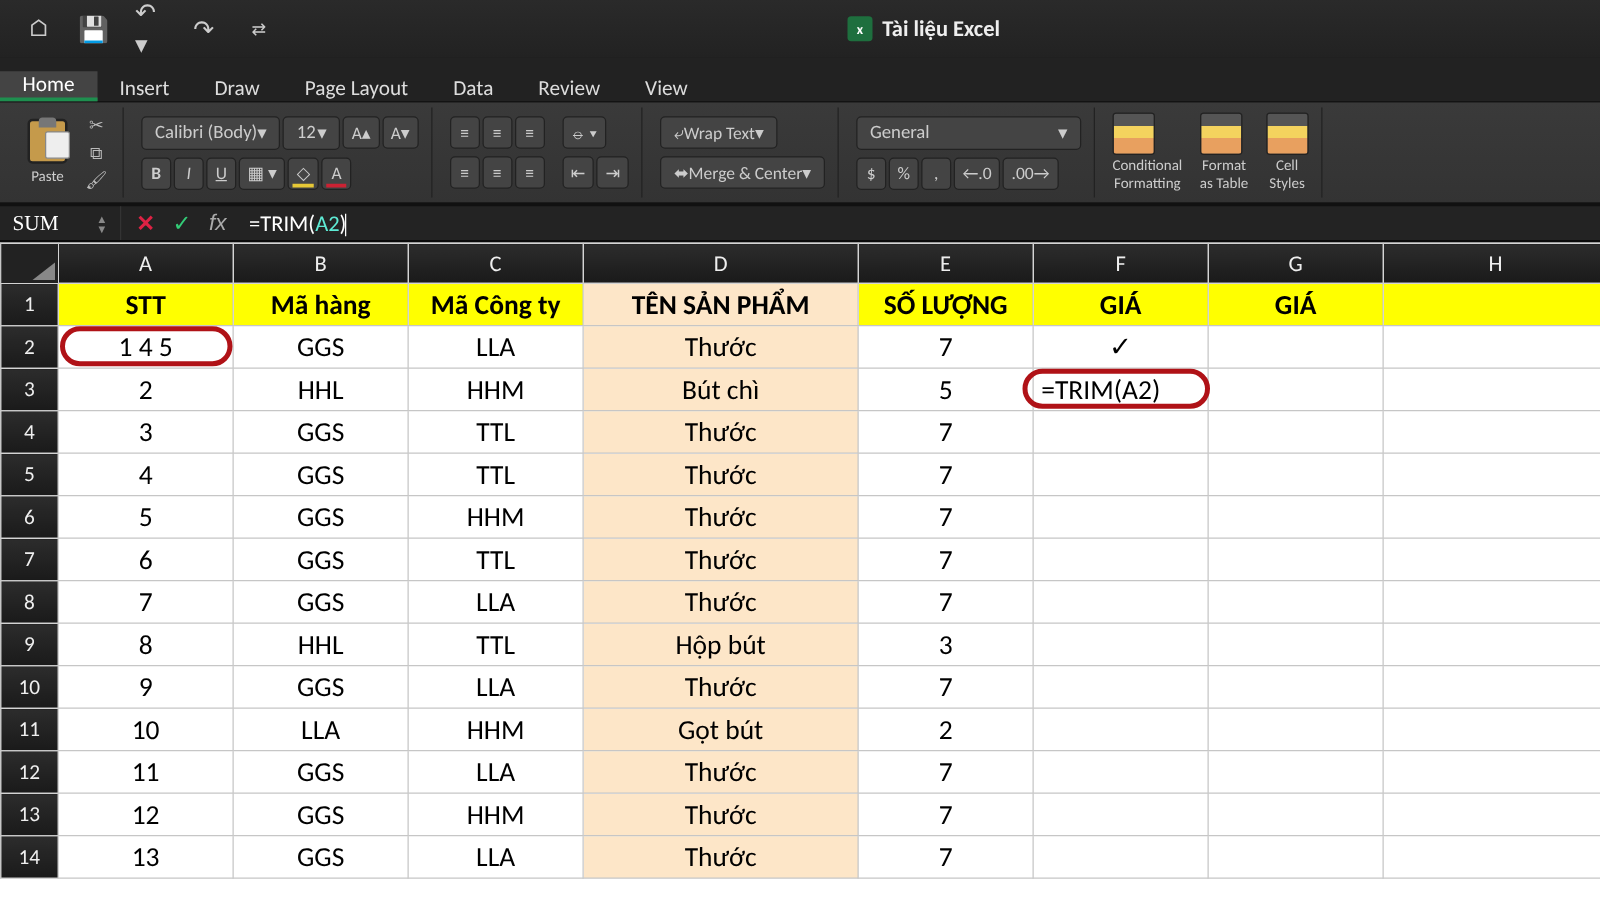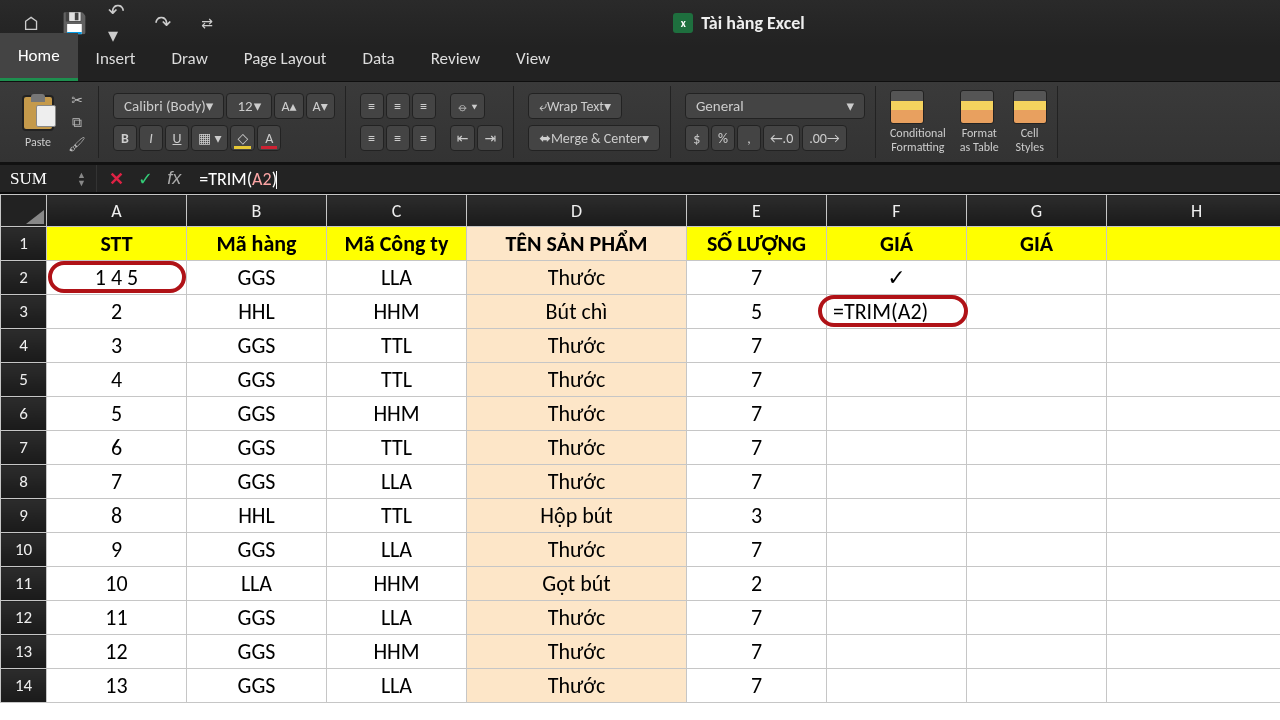--- a/index.html
+++ b/index.html
@@ -3,21 +3,21 @@
 <meta charset="utf-8">
 <style>
   * { box-sizing: border-box; margin: 0; padding: 0; }
   body { font-family: Calibri, Arial, sans-serif; width:1280px; height:720px; overflow:hidden; background:#1a1a1a; color:#ddd; }
   .titlebar { height:46px; background:linear-gradient(#2a2a2a,#222); display:flex; align-items:center; padding:0 20px; }
   .title-icons { display:flex; gap:22px; align-items:center; }
   .ti { width:22px; height:22px; display:flex; align-items:center; justify-content:center; font-size:20px; color:#ccc; cursor:pointer; }
   .title-center { flex:1; display:flex; align-items:center; justify-content:center; gap:8px; font-size:18px; font-weight:600; color:#eee; }
   .doc-icon { width:20px; height:20px; background:#1e6f3e; border-radius:3px; display:inline-flex; align-items:center; justify-content:center; color:#fff; font-size:11px; font-weight:bold;}
   .tabs { height:36px; background:#222; display:flex; align-items:flex-end; border-bottom:1px solid #0f0f0f;}
-  .tab { padding:12px 18px; color:#ddd; font-size:17px; cursor:pointer; }
+  .tab { padding:0 18px; color:#ddd; font-size:17px; cursor:pointer; }
   .tab.active { background:#444; color:#fff; border-bottom:3px solid #1e8f4f; }
   .ribbon { height:82px; background:linear-gradient(#3a3a3a,#333); border-bottom:2px solid #111; display:flex; align-items:stretch; padding:4px 6px; gap:4px; font-size:14px; color:#aaa;}
   .rgroup { border-right:1px solid #222; padding:2px 10px; display:flex; flex-direction:column; justify-content:center; gap:6px;}
   .rrow { display:flex; align-items:center; gap:2px; }
   .rbtn { background:#444; border:1px solid #222; border-radius:4px; padding:3px 6px; display:flex; align-items:center; justify-content:center; min-width:24px; height:26px; font-size:14px; color:#ccc;}
   .rbtn.wide { min-width:auto; padding:3px 10px;}
   .paste-block { display:flex; flex-direction:column; align-items:center; gap:2px; padding:2px 6px; }
   .paste-ico { width:32px; height:36px; background:#c59a4b; border-radius:4px; position:relative; border:2px solid #222; }
   .paste-ico::before { content:""; position:absolute; top:-3px; left:7px; width:14px; height:8px; background:#777; border-radius:3px 3px 0 0; }
   .paste-ico::after { content:""; position:absolute; bottom:2px; right:-4px; width:18px; height:20px; background:#eee; border:1px solid #888; border-radius:2px; }
@@ -27,21 +27,21 @@
   .fmt-label { font-size:12px; text-align:center; color:#ccc; margin-top:2px;}
   .table-ico { width:34px; height:34px; background:linear-gradient(180deg,#555 0 30%,#f4d35e 30% 60%,#e8a05f 60% 100%); border:1px solid #222; border-radius:3px;}
   .nb { display:flex; align-items:center; height:30px; background:#232323; border-top:1px solid #111; border-bottom:2px solid #0a0a0a;}
   .namebox { width:97px; padding:0 10px; color:#fff; font-size:17px; border-right:1px solid #333; display:flex; align-items:center; justify-content:space-between; height:100%;font-family:Liberation Serif, serif;}
   .spin { display:flex; flex-direction:column; font-size:9px; color:#888; line-height:8px;}
   .fx-ico { display:flex; align-items:center; gap:14px; padding:0 12px; font-size:18px;}
   .cancel-x { color:#d24; font-weight:bold;}
   .confirm-chk { color:#3c7;}
   .fx { font-style:italic; font-family:Liberation Sans, sans-serif; color:#aaa;}
   .formula-input { flex:1; color:#fff; font-size:18px; padding:0 6px; font-family:Calibri,Arial;}
-  .formula-input .ref { color:#fca5a5;}
+  .formula-input .ref { color:#5eead4;}
   .cursor { display:inline-block; width:1px; height:18px; background:#fff; vertical-align:middle; margin-left:-1px;}
   .grid-wrap { background:#fff; color:#000; height:calc(720px - 46px - 36px - 82px - 30px); overflow:hidden;}
   table.grid { border-collapse:collapse; table-layout:fixed; width:1280px; }
   .grid th, .grid td { border:1px solid #c6c6c6; height:34px; text-align:center; font-size:22px; font-family:Calibri,Arial; background:#fff; overflow:hidden;}
   .grid thead th { background:linear-gradient(#2c2c2c,#1a1a1a); color:#eee; font-weight:normal; font-size:18px; height:32px;}
   .grid tbody th { background:linear-gradient(#2c2c2c,#1a1a1a); color:#eee; font-weight:normal; font-size:17px; width:46px;}
   .hrow td { background:#ffff00; font-weight:600; font-size:22px;}
   .peach { background:#fde6c8 !important; }
   .corner { width:46px; background:#222 !important; position:relative;}
   .corner::after { content:""; position:absolute; right:2px; bottom:2px; border-style:solid; border-width:0 0 14px 18px; border-color:transparent transparent #888 transparent;}
@@ -55,21 +55,21 @@
 <div class="titlebar">
   <div class="title-icons">
     <span class="ti">⌂</span>
     <span class="ti">💾</span>
     <span class="ti">↶ ▾</span>
     <span class="ti">↷</span>
     <span class="ti" style="font-size:14px">⇄</span>
   </div>
   <div class="title-center">
     <span class="doc-icon">x</span>
-    <span>Tài hàng Excel</span>
+    <span>Tài liệu Excel</span>
   </div>
 </div>
 
 <div class="tabs">
   <div class="tab active">Home</div>
   <div class="tab">Insert</div>
   <div class="tab">Draw</div>
   <div class="tab">Page Layout</div>
   <div class="tab">Data</div>
   <div class="tab">Review</div>

